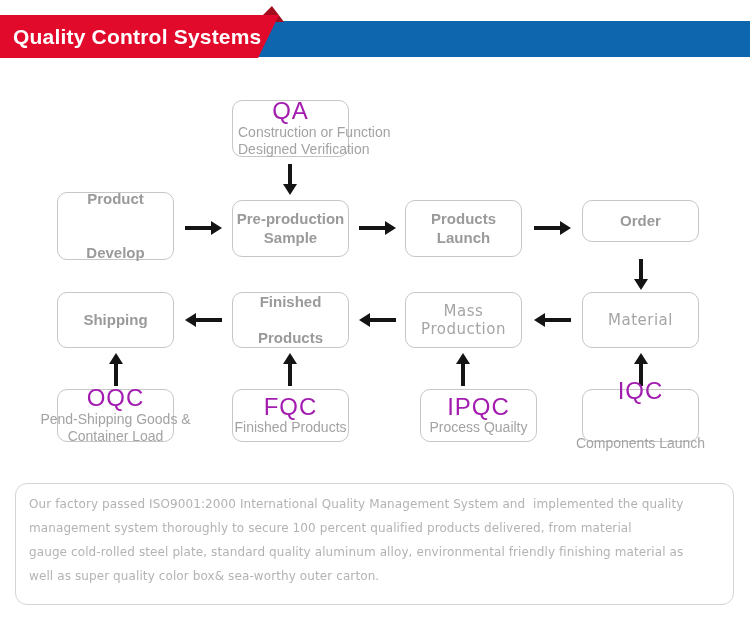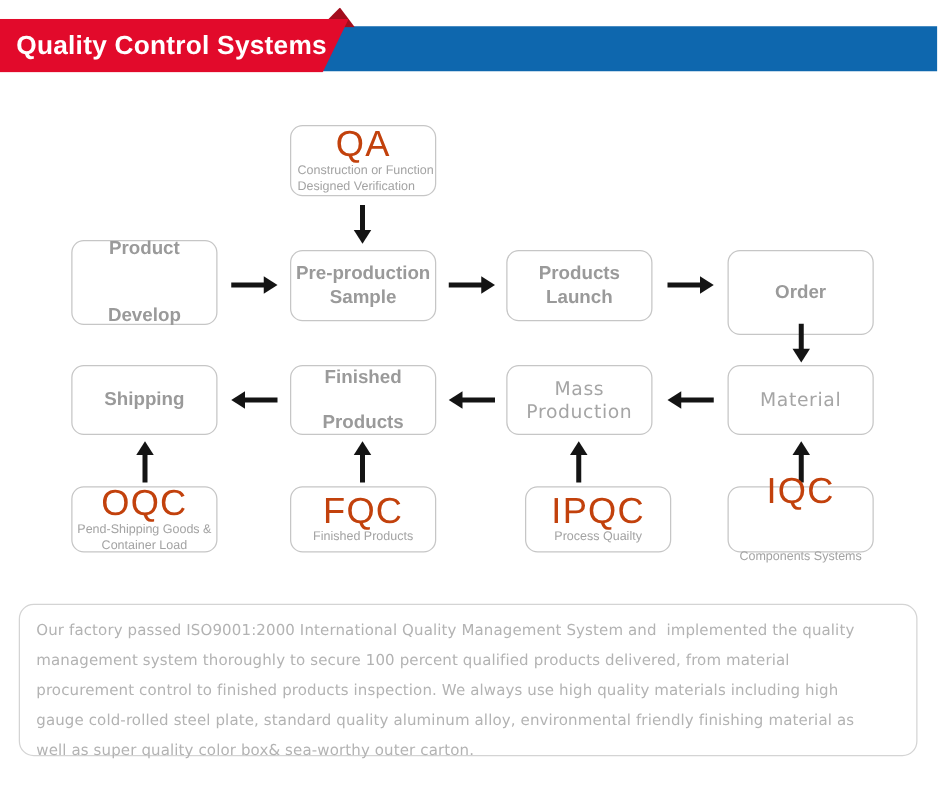--- a/index.html
+++ b/index.html
@@ -22,22 +22,22 @@
   
   .box {
     position:absolute; width:117px; background:#ffffff;
     border:1.5px solid #c6c6c6; border-radius:10px; box-sizing:border-box;
     display:flex; flex-direction:column; align-items:center; justify-content:center;
     text-align:center; color:#9a9a9a;
   }
   .box .lbl { font-size:15px; font-weight:bold; line-height:1.22; color:#9a9a9a; white-space:nowrap; }
   .box .lbl.gothic { font-family:"DejaVu Sans", sans-serif; font-weight:normal; font-size:15px;
                      letter-spacing:0.5px; color:#a5a5a5; }
-  .box .acro { font-size:29px; font-weight:normal; letter-spacing:1px; color:#c2410c; line-height:1.05; }
-  .box .sub { font-size:10px; line-height:1.25; color:#a3a3a3; white-space:nowrap; }
+  .box .acro { font-size:24px; font-weight:normal; letter-spacing:1px; color:#a21caf; line-height:1.05; }
+  .box .sub { font-size:14px; line-height:1.25; color:#a3a3a3; white-space:nowrap; }
   .qa-box .sub { align-self:flex-start; text-align:left; padding-left:5px; }
 
   
   .arrow { position:absolute; }
   .shaft { position:absolute; background:#141414; }
   .head  { position:absolute; width:0; height:0; border-style:solid; border-color:transparent; }
   .arrow.right { width:38px; height:14px; }
   .arrow.right .shaft { left:0; top:5px; width:27px; height:4px; }
   .arrow.right .head  { left:26px; top:0; border-width:7px 0 7px 11px; border-left-color:#141414; }
   .arrow.left { width:38px; height:14px; }
@@ -100,21 +100,21 @@
     <span class="head"></span>
   </div>
   <div class="box" style="left:405px; top:200px; height:57px;">
     <div class="lbl">Products</div>
     <div class="lbl">Launch</div>
   </div>
   <div class="arrow right" style="left:534px; top:221px;">
     <span class="shaft"></span>
     <span class="head"></span>
   </div>
-  <div class="box" style="left:582px; top:200px; height:68px;">
+  <div class="box" style="left:582px; top:200px; height:42px;">
     <div class="lbl">Order</div>
   </div>
 
   <div class="arrow down" style="left:634px; top:259px;">
     <span class="shaft"></span>
     <span class="head"></span>
   </div>
 
   <div class="box" style="left:57px; top:292px; height:56px;">
     <div class="lbl">Shipping</div>
@@ -168,24 +168,23 @@
     <div class="acro">OQC</div>
     <div class="sub">Pend-Shipping Goods &amp;</div>
     <div class="sub">Container Load</div>
   </div>
   <div class="box" style="left:420px; top:389px; height:53px;">
     <div class="acro">IPQC</div>
     <div class="sub">Process Quailty</div>
   </div>
   <div class="box" style="left:582px; top:389px; height:53px;gap:32px;">
     <div class="acro">IQC</div>
-    <div class="sub">Components Systems</div>
+    <div class="sub">Components Launch</div>
   </div>
 
   <div class="desc-box">
     <div class="desc-line">Our factory passed ISO9001:2000 International Quality Management System and  implemented the quality</div>
     <div class="desc-line">management system thoroughly to secure 100 percent qualified products delivered, from material</div>
-    <div class="desc-line">procurement control to finished products inspection. We always use high quality materials including high</div>
     <div class="desc-line">gauge cold-rolled steel plate, standard quality aluminum alloy, environmental friendly finishing material as</div>
     <div class="desc-line">well as super quality color box&amp; sea-worthy outer carton.</div>
   </div>
 
 </div>
 
 </body></html>

